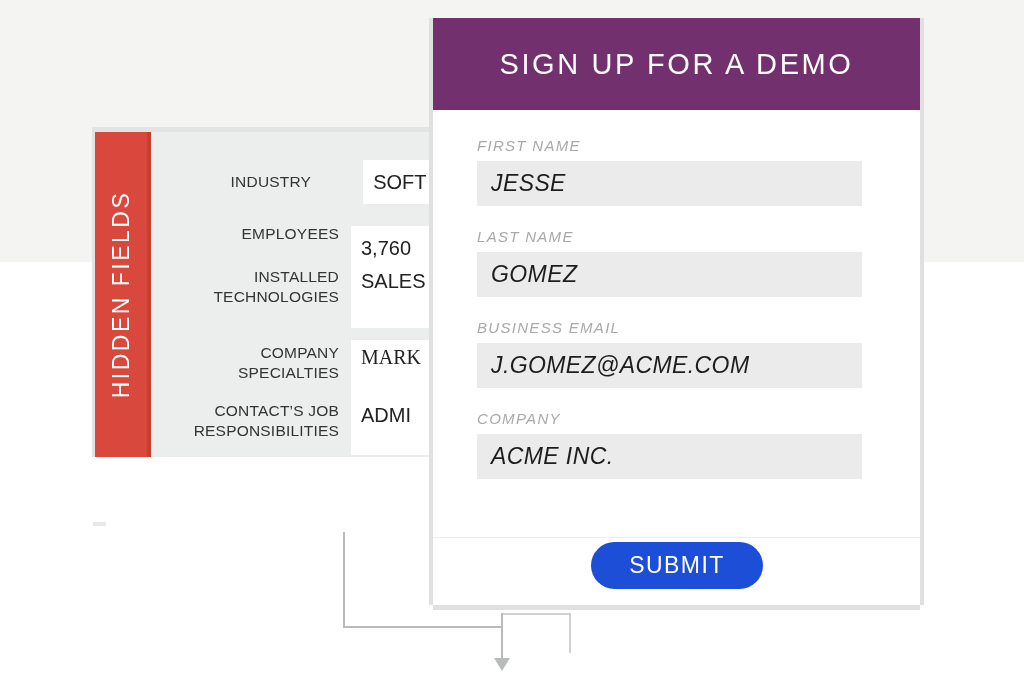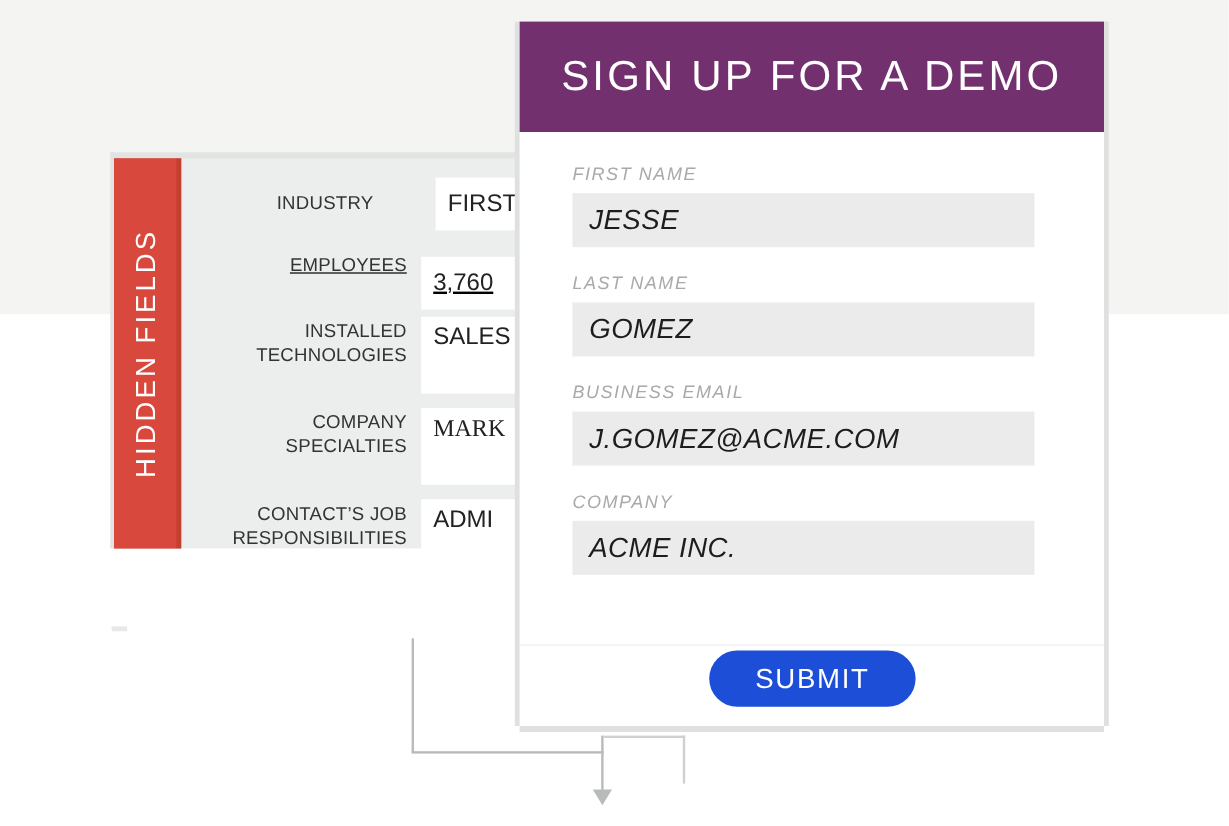--- a/index.html
+++ b/index.html
@@ -177,21 +177,21 @@
 
   .card-header {
     width: 487px; height: 92px;
     background: #73306f;
     display: flex;
     align-items: center;
     justify-content: center;
   }
   .card-header-title {
     color: #ffffff;
-    font-size: 35px;
+    font-size: 29px;
     letter-spacing: 2.6px;
     white-space: nowrap;
   }
 
   .card-body {
     position: relative;
     padding: 27px 44px 0 44px;
     font-style: italic;
   }
 
@@ -263,47 +263,47 @@
   <div id="hidden-panel">
 
     <div class="hf-tab">
       <div class="hf-tab-inner"></div>
       <div class="hf-tab-edge"></div>
       <div class="hf-tab-label">HIDDEN FIELDS</div>
     </div>
 
     <div class="hf-rows">
 
-      <div class="hf-row" style="top:16px;height:44px;gap:40px;">
+      <div class="hf-row" style="top:28px;height:44px;gap:40px;">
         <div class="hf-label">INDUSTRY</div>
-        <div class="hf-input" style="height:44px;">FIRST</div>
-      </div>
-
-      <div class="hf-row" style="top:68px;height:44px;text-decoration:underline;">
+        <div class="hf-input" style="height:44px;">SOFT</div>
+      </div>
+
+      <div class="hf-row" style="top:80px;height:44px;">
         <div class="hf-label">EMPLOYEES</div>
         <div class="hf-input" style="height:44px;margin-top:28px;">3,760</div>
       </div>
 
       <div class="hf-row" style="top:132px;height:64px;align-items:flex-start;">
         <div class="hf-label" style="padding-top:3px;">
           <div>INSTALLED</div>
           <div>TECHNOLOGIES</div>
         </div>
         <div class="hf-input" style="height:64px;align-items:flex-start;padding-top:6px;">SALES</div>
       </div>
 
       <div class="hf-row" style="top:208px;height:64px;align-items:flex-start;">
         <div class="hf-label" style="padding-top:3px;">
           <div>COMPANY</div>
           <div>SPECIALTIES</div>
         </div>
         <div class="hf-input" style="height:64px;align-items:flex-start;padding-top:6px;font-family:Liberation Serif, serif;">MARK</div>
       </div>
 
-      <div class="hf-row" style="top:284px;height:64px;align-items:flex-start;">
+      <div class="hf-row" style="top:266px;height:64px;align-items:flex-start;">
         <div class="hf-label" style="padding-top:3px;">
           <div>CONTACT’S JOB</div>
           <div>RESPONSIBILITIES</div>
         </div>
         <div class="hf-input" style="height:57px;align-items:flex-start;padding-top:6px;">ADMI</div>
       </div>
 
     </div>
   </div>
 

